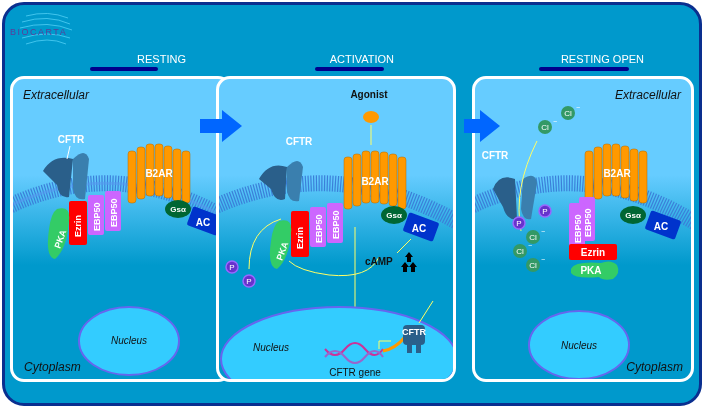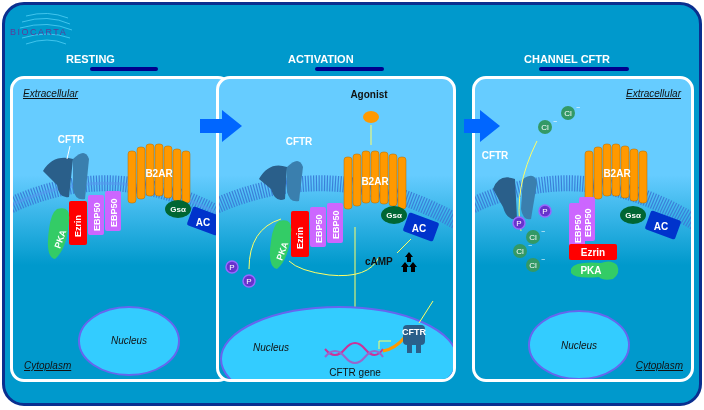--- a/index.html
+++ b/index.html
@@ -3,23 +3,23 @@
 <meta charset="utf-8">
 <style>
   html, body { margin:0; padding:0; background:#ffffff; }
   body { width:704px; height:410px; position:relative; overflow:hidden; font-family:"Liberation Sans", sans-serif; }
   #frame { position:absolute; left:2px; top:2px; width:700px; height:404px; border-radius:22px; background:#0099cc; border:3px solid #0a2f8f; box-sizing:border-box; }
   .panel { position:absolute; top:76px; height:306px; border:3px solid #ffffff; border-radius:14px; box-sizing:border-box; overflow:hidden;
            background: linear-gradient(#66ccff 0, #66ccff 32%, #0099cc 62%, #0099cc 100%); }
   #panel-1 { left:10px; width:222px; }
   #panel-2 { left:216px; width:240px; }
   #panel-3 { left:472px; width:222px; }
-  .stage-title { position:absolute; top:53px; color:#ffffff; font-weight:bold; font-size:11px; text-align:left; width:120px; }
+  .stage-title { position:absolute; top:53px; color:#ffffff; font-weight:normal; font-size:11px; text-align:right; width:120px; }
   .stage-bar { position:absolute; top:67px; height:4px; background:#00008b; border-radius:2px; }
-  .lbl { position:absolute; font-size:10px; font-style:italic; color:#111;text-decoration:underline; }
+  .lbl { position:absolute; font-size:12px; font-style:italic; color:#111; }
   svg text { font-family:"Liberation Sans", sans-serif; }
   #logo { position:absolute; left:8px; top:8px; }
 </style>
 </head>
 <body>
 
 <div id="frame"></div>
 
 <svg id="logo" width="80" height="40">
   <g stroke="#66ddff" stroke-width="0.8" fill="none" opacity="0.8">
@@ -27,23 +27,23 @@
       <path d="M14 14 Q40 6 62 16"></path>
       <path d="M12 20 Q40 12 64 22"></path>
     <path d="M14 30 Q40 22 62 30"></path>
       <path d="M18 36 Q40 28 58 36"></path>
   </g>
   <text x="2" y="27" font-size="9" fill="#5a3d9a" letter-spacing="1.5">BIOCARTA</text>
 </svg>
 
 <div class="stage-title" style="left:66px;">RESTING</div>
 <div class="stage-bar" style="left:90px;width:68px;"></div>
-<div class="stage-title" style="left:288px;">ACTIVATION</div>
+<div class="stage-title" style="left:274px;">ACTIVATION</div>
 <div class="stage-bar" style="left:315px;width:69px;"></div>
-<div class="stage-title" style="left:524px;">CHANNEL CFTR</div>
+<div class="stage-title" style="left:524px;">RESTING OPEN</div>
 <div class="stage-bar" style="left:539px;width:90px;"></div>
 
 <div class="panel" id="panel-1">
   <div class="lbl" style="left:10px;top:9px;">Extracellular</div>
   <div class="lbl" style="left:11px;top:281px;">Cytoplasm</div>
   <svg width="222" height="306" style="position:absolute;left:0;top:0;">
 
     <path d="M-10 130 Q110 70 230 150" stroke="#3b7fd9" stroke-width="16" fill="none" stroke-dasharray="1.2 1.5"></path>
     <path d="M-10 130 Q110 70 230 150" stroke="#5599ee" stroke-width="3" fill="none" opacity="0.6"></path>
 

